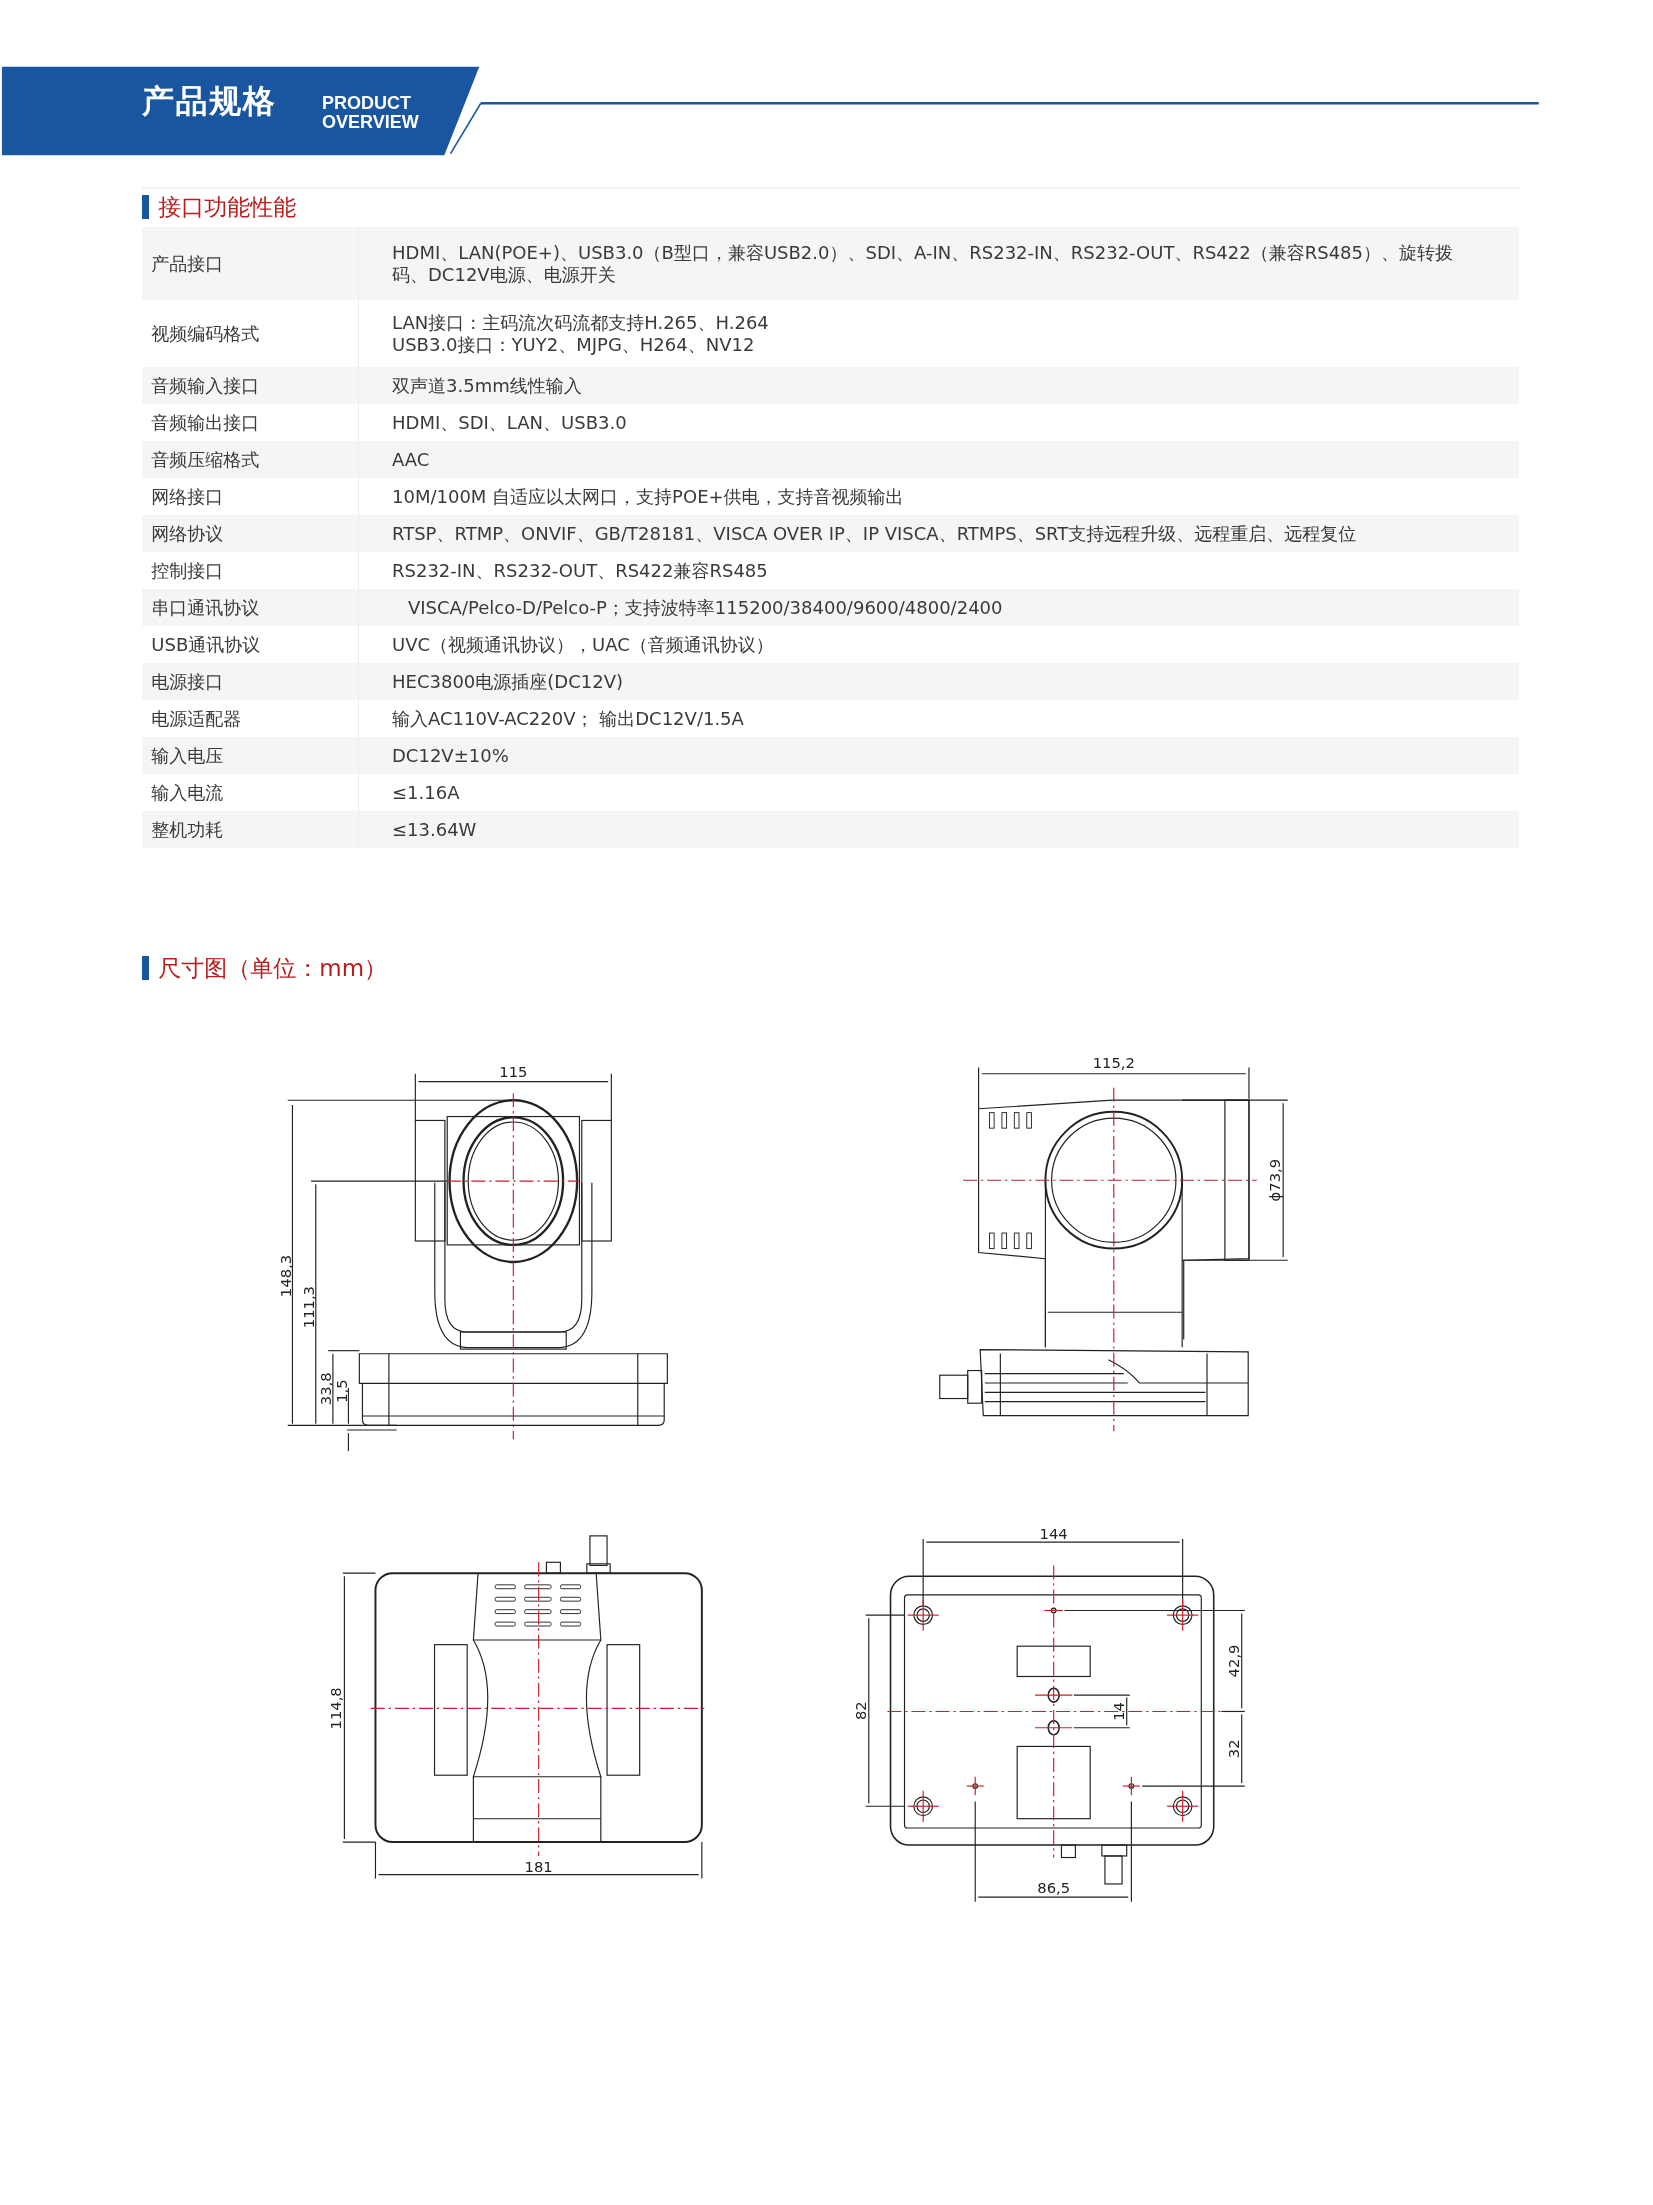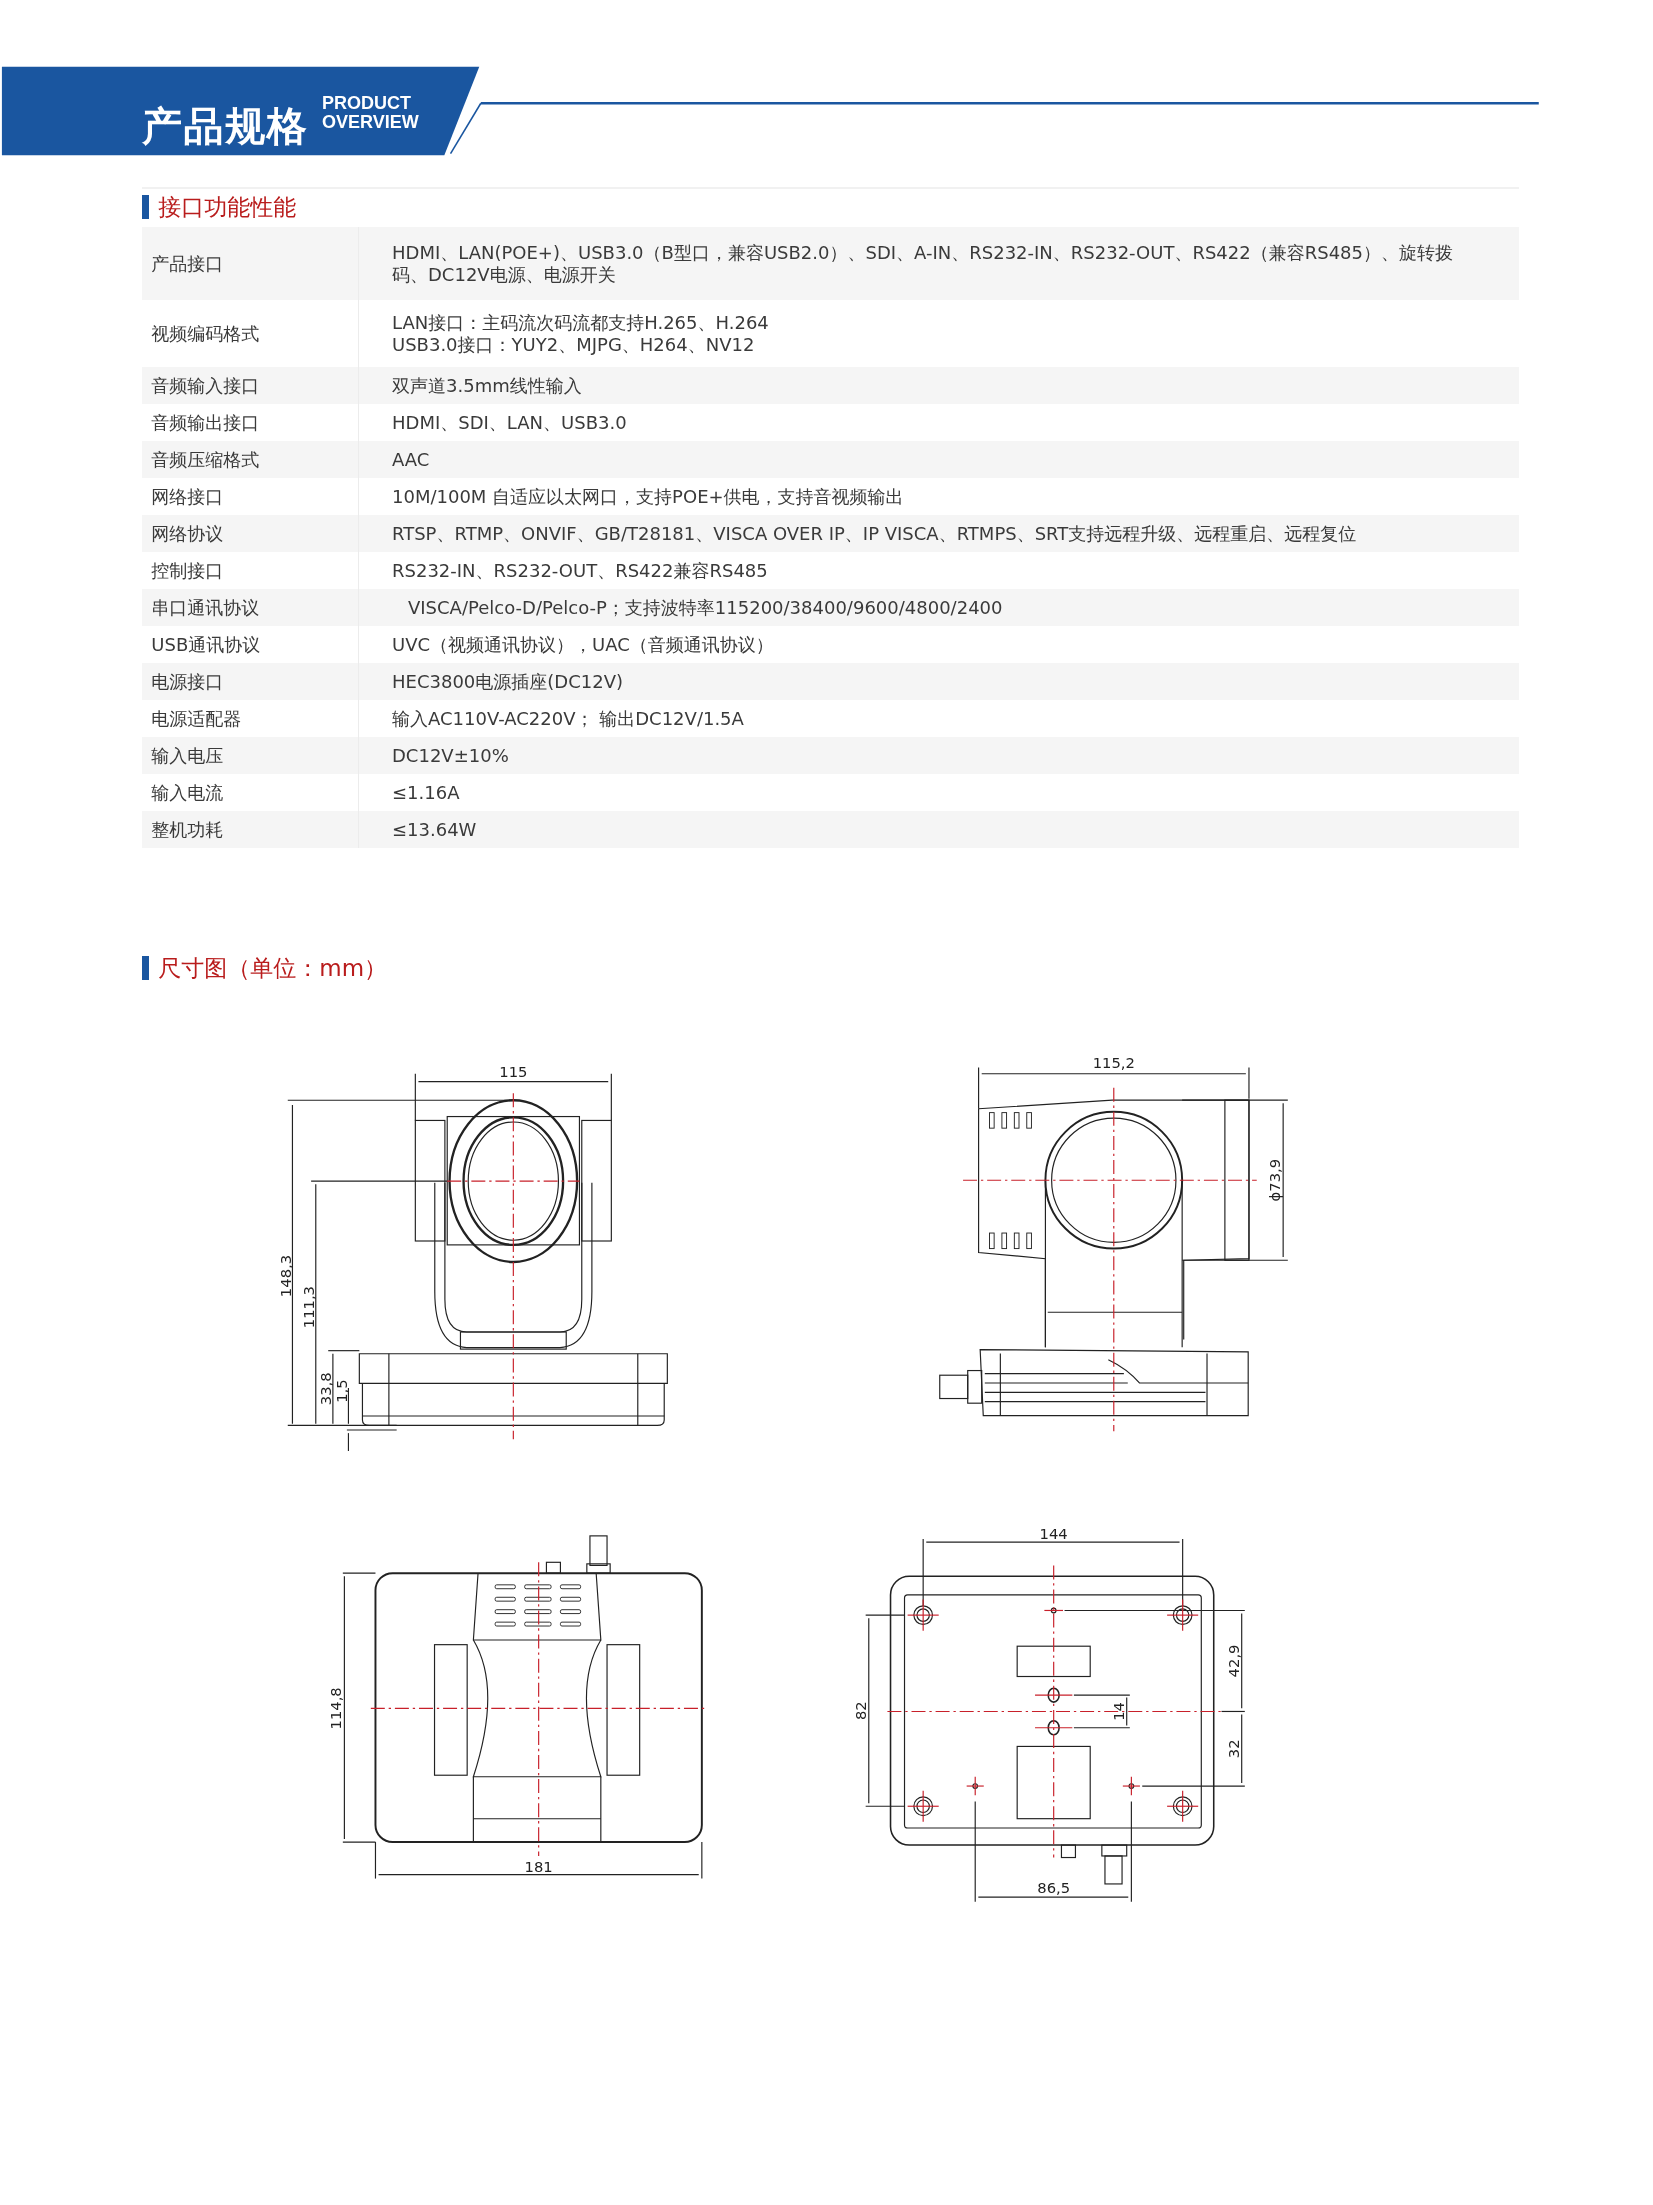--- a/index.html
+++ b/index.html
@@ -1,18 +1,18 @@
 <!DOCTYPE html>
 <html style="font-size:12.4px"><head>
 <meta charset="utf-8">
 <style>
   html, body { margin: 0; padding: 0; background: #ffffff; }
   body { width: 1654px; height: 2205px; position: relative; overflow: hidden;
          font-family: "DejaVu Sans", "Liberation Sans", sans-serif; color: #3a3a3a; }
-  .banner-title { position: absolute; left: 142px; top: 102px; font-size: 40px; font-weight: bold;
+  .banner-title { position: absolute; left: 142px; top: 77px; font-size: 32px; font-weight: bold;
                   color: #ffffff; letter-spacing: 1.6px; line-height: 48px; }
   .banner-sub { position: absolute; left: 322px; top: 94px; color: #ffffff; font-weight: bold;
                 font-family: "Liberation Sans", sans-serif; font-size: 18px; line-height: 18.7px; }
   .header-line { position: absolute; left: 0; top: 0; }
 
   
   .section-title { position: absolute; left: 142px; display: flex; align-items: center; }
   .section-title .bar { width: 7px; height: 24px; background: #1a56a0; margin-right: 9.3px; }
   .section-title .txt { font-size: 23px; color: #b91c1c; line-height: 26.4px; }
 

